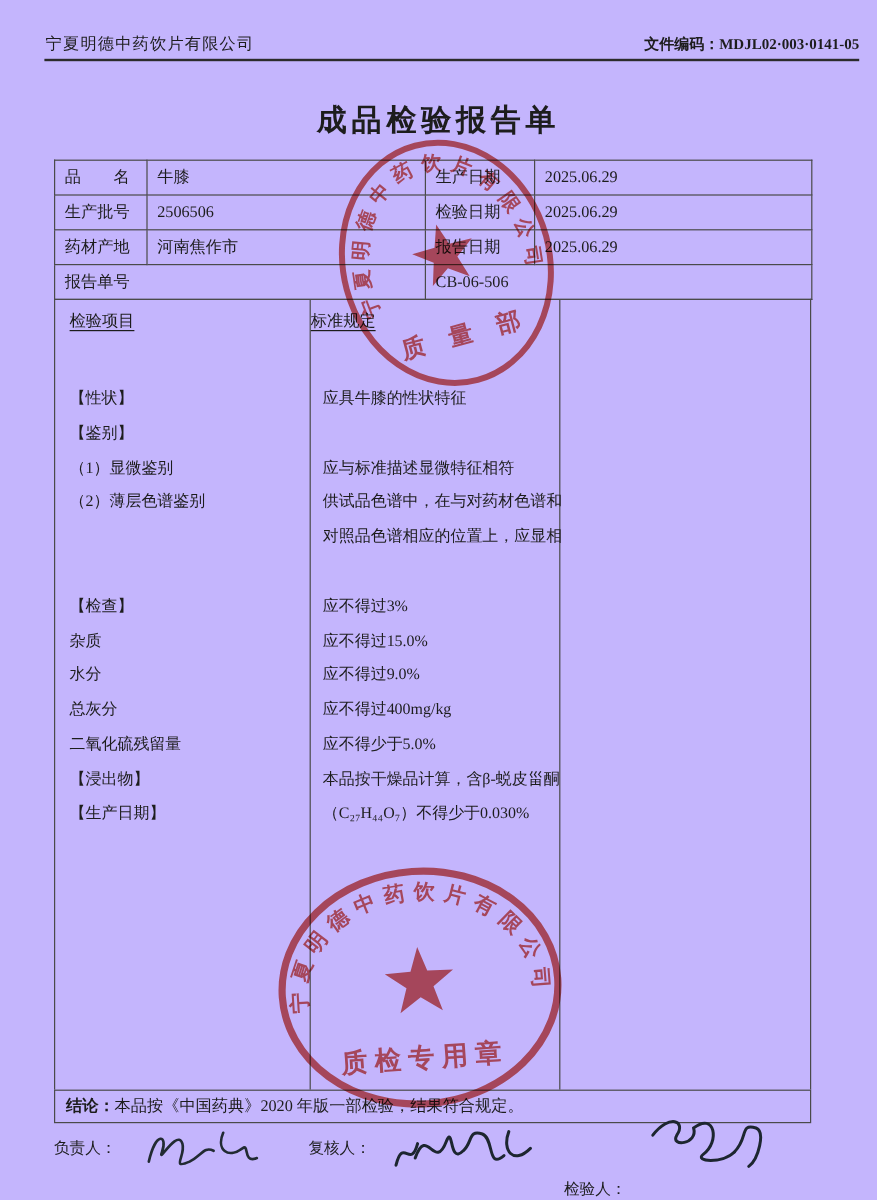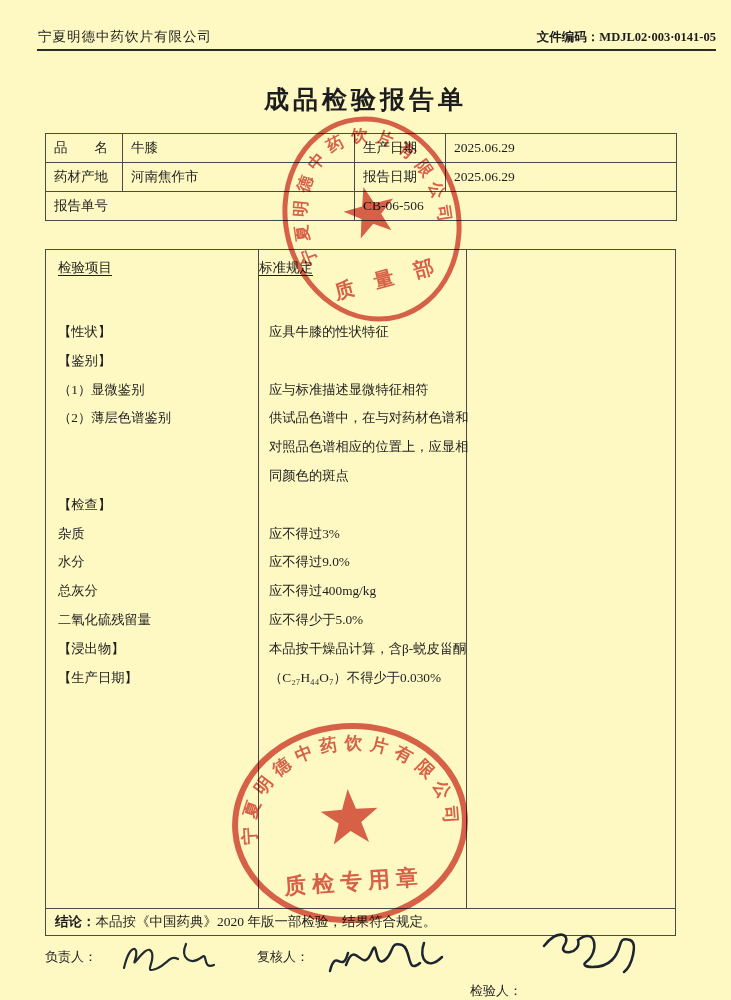--- a/index.html
+++ b/index.html
@@ -1,16 +1,16 @@
 <!DOCTYPE html>
 <html><head>
 <meta charset="utf-8">
 <style>
   html,body { margin:0; padding:0; background:#ffffff; }
-  .page { position:relative; width:731px; height:1000px; background:#fef9c3; overflow:hidden;
+  .page { position:relative; width:731px; height:1000px; background:#c4b5fd; overflow:hidden;
           font-family:"Liberation Serif","DejaVu Serif",serif; color:#1d1d1d; }
 
   .hdr-company { position:absolute; left:38px; top:28px; font-size:13.5px; letter-spacing:1px; white-space:nowrap; }
   .hdr-code    { position:absolute; right:15px; top:29px; font-size:12.5px; font-weight:bold; white-space:nowrap; }
   .hdr-rule    { position:absolute; left:37px; top:49px; width:679px; height:0; border-top:2px solid #2b2b2b; }
 
   .title { position:absolute; left:0; top:83px; width:731px; text-align:center;
            font-size:25px; font-weight:bold; letter-spacing:4px; }
 
   table.info { position:absolute; left:45px; top:133px; width:631px; border-collapse:collapse; table-layout:fixed; }
@@ -62,20 +62,26 @@
         <col style="width:231px">
       </colgroup>
     <tbody>
         <tr>
       <td>品　　名</td>
       <td>牛膝</td>
       <td>生产日期</td>
       <td>2025.06.29</td>
     </tr>
     <tr>
+      <td>生产批号</td>
+      <td>2506506</td>
+      <td>检验日期</td>
+      <td>2025.06.29</td>
+    </tr>
+    <tr>
       <td>药材产地</td>
       <td>河南焦作市</td>
       <td>报告日期</td>
       <td>2025.06.29</td>
     </tr>
     <tr>
       <td colspan="2">报告单号</td>
       <td colspan="2">CB-06-506</td>
     </tr>
   </tbody>
@@ -102,23 +108,23 @@
       </div>
     </div>
     <div class="mt-col c2">
       <div class="mt-head">标准规定</div>
       <div class="mt-lines">
         <div class="mt-line">应具牛膝的性状特征</div>
         <div class="mt-line"></div>
         <div class="mt-line">应与标准描述显微特征相符</div>
         <div class="mt-line">供试品色谱中，在与对药材色谱和</div>
         <div class="mt-line">对照品色谱相应的位置上，应显相</div>
-        <div class="mt-line">同颜色的斑点</div>
         <div class="mt-line"></div>
         <div class="mt-line">应不得过3%</div>
+        <div class="mt-line">应不得过15.0%</div>
         <div class="mt-line">应不得过9.0%</div>
         <div class="mt-line">应不得过400mg/kg</div>
         <div class="mt-line">应不得少于5.0%</div>
         <div class="mt-line">本品按干燥品计算，含β-蜕皮甾酮</div>
         <div class="mt-line">（C₂₇H₄₄O₇）不得少于0.030%</div>
       </div>
     </div>
   </div>
 
   <div class="concl">

